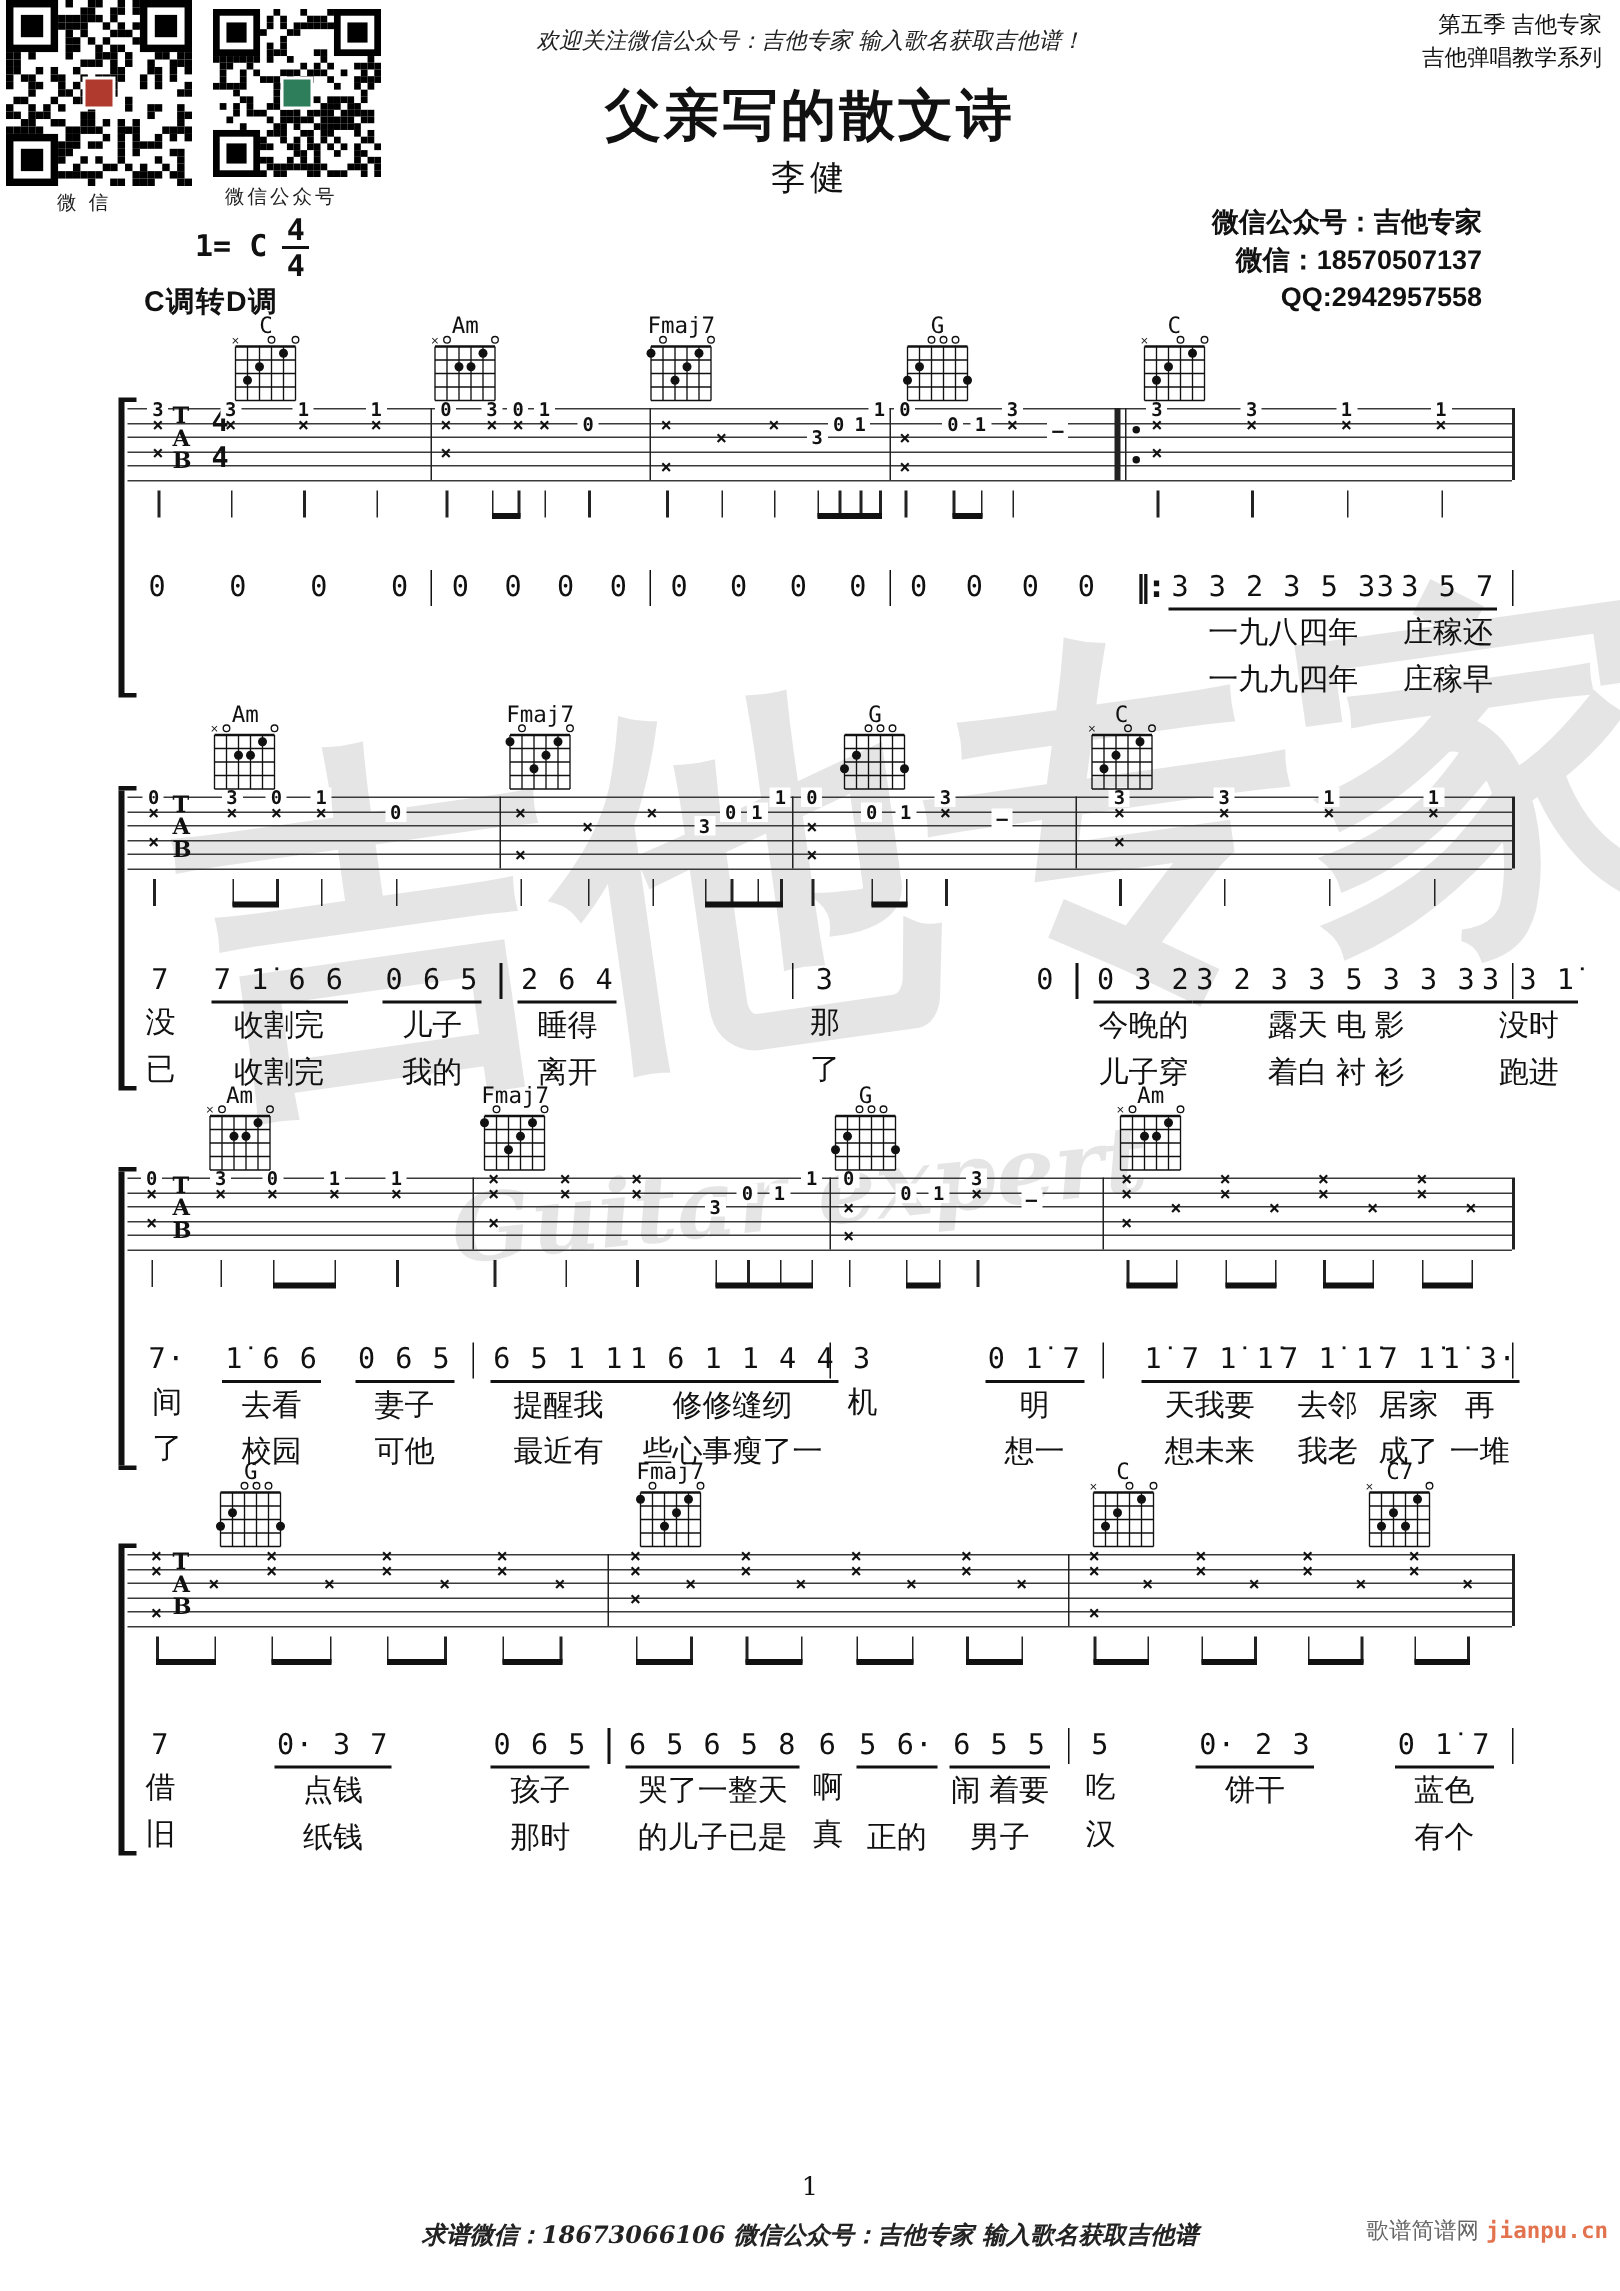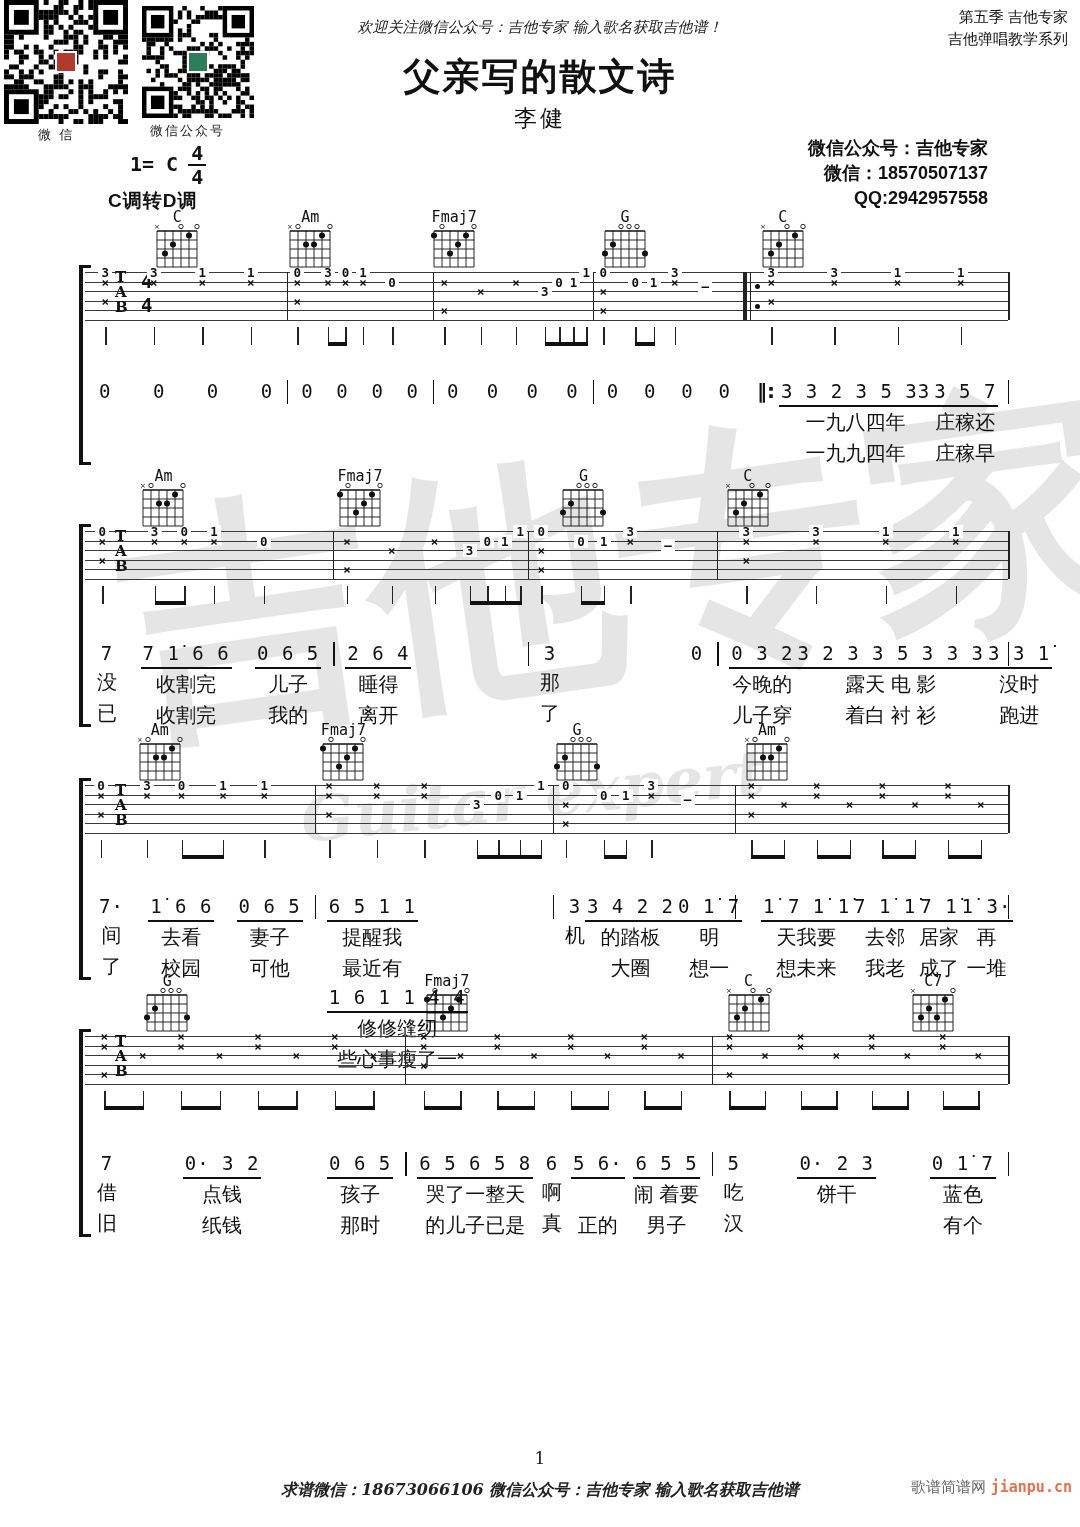--- a/index.html
+++ b/index.html
@@ -8,21 +8,21 @@
   .abs{position:absolute;}
   
   #welcome{left:0;right:0;top:18px;font:italic 15px "DejaVu Serif",serif;color:#222;text-align:center;}
   #series{right:12px;top:6px;text-align:right;font:15px "Liberation Sans",sans-serif;line-height:22px;color:#111;}
   #title{left:0;right:0;top:52px;text-align:center;font-weight:bold;font-size:37px;letter-spacing:2px;}
   #artist{left:0;right:0;top:103px;text-align:center;font-size:23px;letter-spacing:3px;}
   #keyline{left:130px;top:143px;font:bold 20px "DejaVu Sans Mono",monospace;}
   .frac{display:inline-block;vertical-align:middle;text-align:center;margin-left:10px;line-height:1;}
   .frac .t{display:block;border-bottom:2px solid #111;padding:0 3px 1px;}
   .frac .b{display:block;padding-top:1px;}
-  #keynote{left:108px;top:188px;font-weight:bold;font-size:19px;letter-spacing:1px;}
+  #keynote{left:96px;top:188px;font-weight:bold;font-size:19px;letter-spacing:1px;}
   #contacts{right:92px;top:136px;text-align:right;font-weight:bold;font-size:18px;line-height:25px;}
   
   .qrlabel{font:13px "DejaVu Serif",serif;color:#222;letter-spacing:2px;}
   
   #wm-cn{left:120px;top:400px;font:bold 250px "DejaVu Serif",serif;color:rgba(0,0,0,0.10);
          transform:rotate(-8deg);white-space:nowrap;z-index:0;}
   #wm-en{left:300px;top:760px;font:italic bold 62px "DejaVu Serif",serif;color:rgba(0,0,0,0.10);
          transform:rotate(-6deg);white-space:nowrap;z-index:0;}
   
   #sheet{z-index:1;left:0;top:0;width:1080px;height:1527px;}
@@ -1108,21 +1108,21 @@
       <div class="stem" style="left: 424.369px; top: 840px; height: 18px;"></div>
       <div class="tabnote num" style="left: 476.758px; top: 798.2px;">3</div>
       <div class="stem" style="left: 476.758px; top: 840px; height: 18px;"></div>
       <div class="tabnote num" style="left: 498.19px; top: 788.6px;">0</div>
       <div class="stem" style="left: 498.19px; top: 840px; height: 18px;"></div>
       <div class="tabnote num" style="left: 519.622px; top: 788.6px;">1</div>
       <div class="stem" style="left: 519.622px; top: 840px; height: 18px;"></div>
       <div class="tabnote num" style="left: 541.054px; top: 779px;">1</div>
       <div class="stem" style="left: 541.054px; top: 840px; height: 18px;"></div>
       <div class="beam" style="left: 476.758px; top: 855px; width: 65.6962px;"></div>
-      <div class="jpm" style="left: 316.827px; top: 893px; width: 234.134px; flex-direction: column;">
+      <div class="jpm" style="left: 316.827px; top: 893px; width: 234.134px;">
         <div class="grp">
           <span class="dg u">6 5 1 1</span>
           <span class="ly">提醒我</span>
           <span class="ly">最近有</span>
         </div>
         <div class="grp">
           <span class="dg u">1 6 1 1 4 4</span>
           <span class="ly">修修缝纫</span>
           <span class="ly">些心事瘦了一</span>
         </div>
@@ -1140,25 +1140,20 @@
       <div class="tabnote num" style="left: 651.15px; top: 779px;">3</div>
       <div class="tabnote" style="left: 651.15px; top: 788.6px;">×</div>
       <div class="stem" style="left: 651.15px; top: 840px; height: 18px;"></div>
       <div class="tabnote num" style="left: 687.516px; top: 793.4px;">–</div>
       <div class="beam" style="left: 603.874px; top: 855px; width: 23.2197px;"></div>
       <div class="jpm" style="left: 554.961px; top: 893px; width: 177.831px;">
         <div class="grp">
           <span class="dg">3</span>
           <span class="ly">机</span>
           <span class="ly"> </span>
-        </div>
-        <div class="grp">
-          <span class="dg u">3 4 2 2</span>
-          <span class="ly">的踏板</span>
-          <span class="ly">大圈</span>
         </div>
         <div class="grp">
           <span class="dg u">0 1̇ 7</span>
           <span class="ly">明</span>
           <span class="ly">想一</span>
         </div>
       </div>
       <div class="jpbar" style="left: 552.961px; top: 895px; height: 24px;"></div>
       <div class="barline" style="left: 734.792px; top: 785px; height: 48px;"></div>
       <div class="barline" style="left: 1008px; top: 785px; height: 48px; width: 1.6px;"></div>
@@ -1326,21 +1321,21 @@
       <div class="beam" style="left: 181.084px; top: 1106px; width: 39.8337px;"></div>
       <div class="beam" style="left: 257.952px; top: 1106px; width: 39.8337px;"></div>
       <div class="beam" style="left: 334.819px; top: 1106px; width: 39.8337px;"></div>
       <div class="jpm" style="left: 87px; top: 1150px; width: 316.281px;">
         <div class="grp">
           <span class="dg">7</span>
           <span class="ly">借</span>
           <span class="ly">旧</span>
         </div>
         <div class="grp">
-          <span class="dg u">0· 3 2</span>
+          <span class="dg u">0· 3 7</span>
           <span class="ly">点钱</span>
           <span class="ly">纸钱</span>
         </div>
         <div class="grp">
           <span class="dg u">0 6 5</span>
           <span class="ly">孩子</span>
           <span class="ly">那时</span>
         </div>
       </div>
       <div class="barline" style="left: 405.281px; top: 1036px; height: 48px;"></div>

